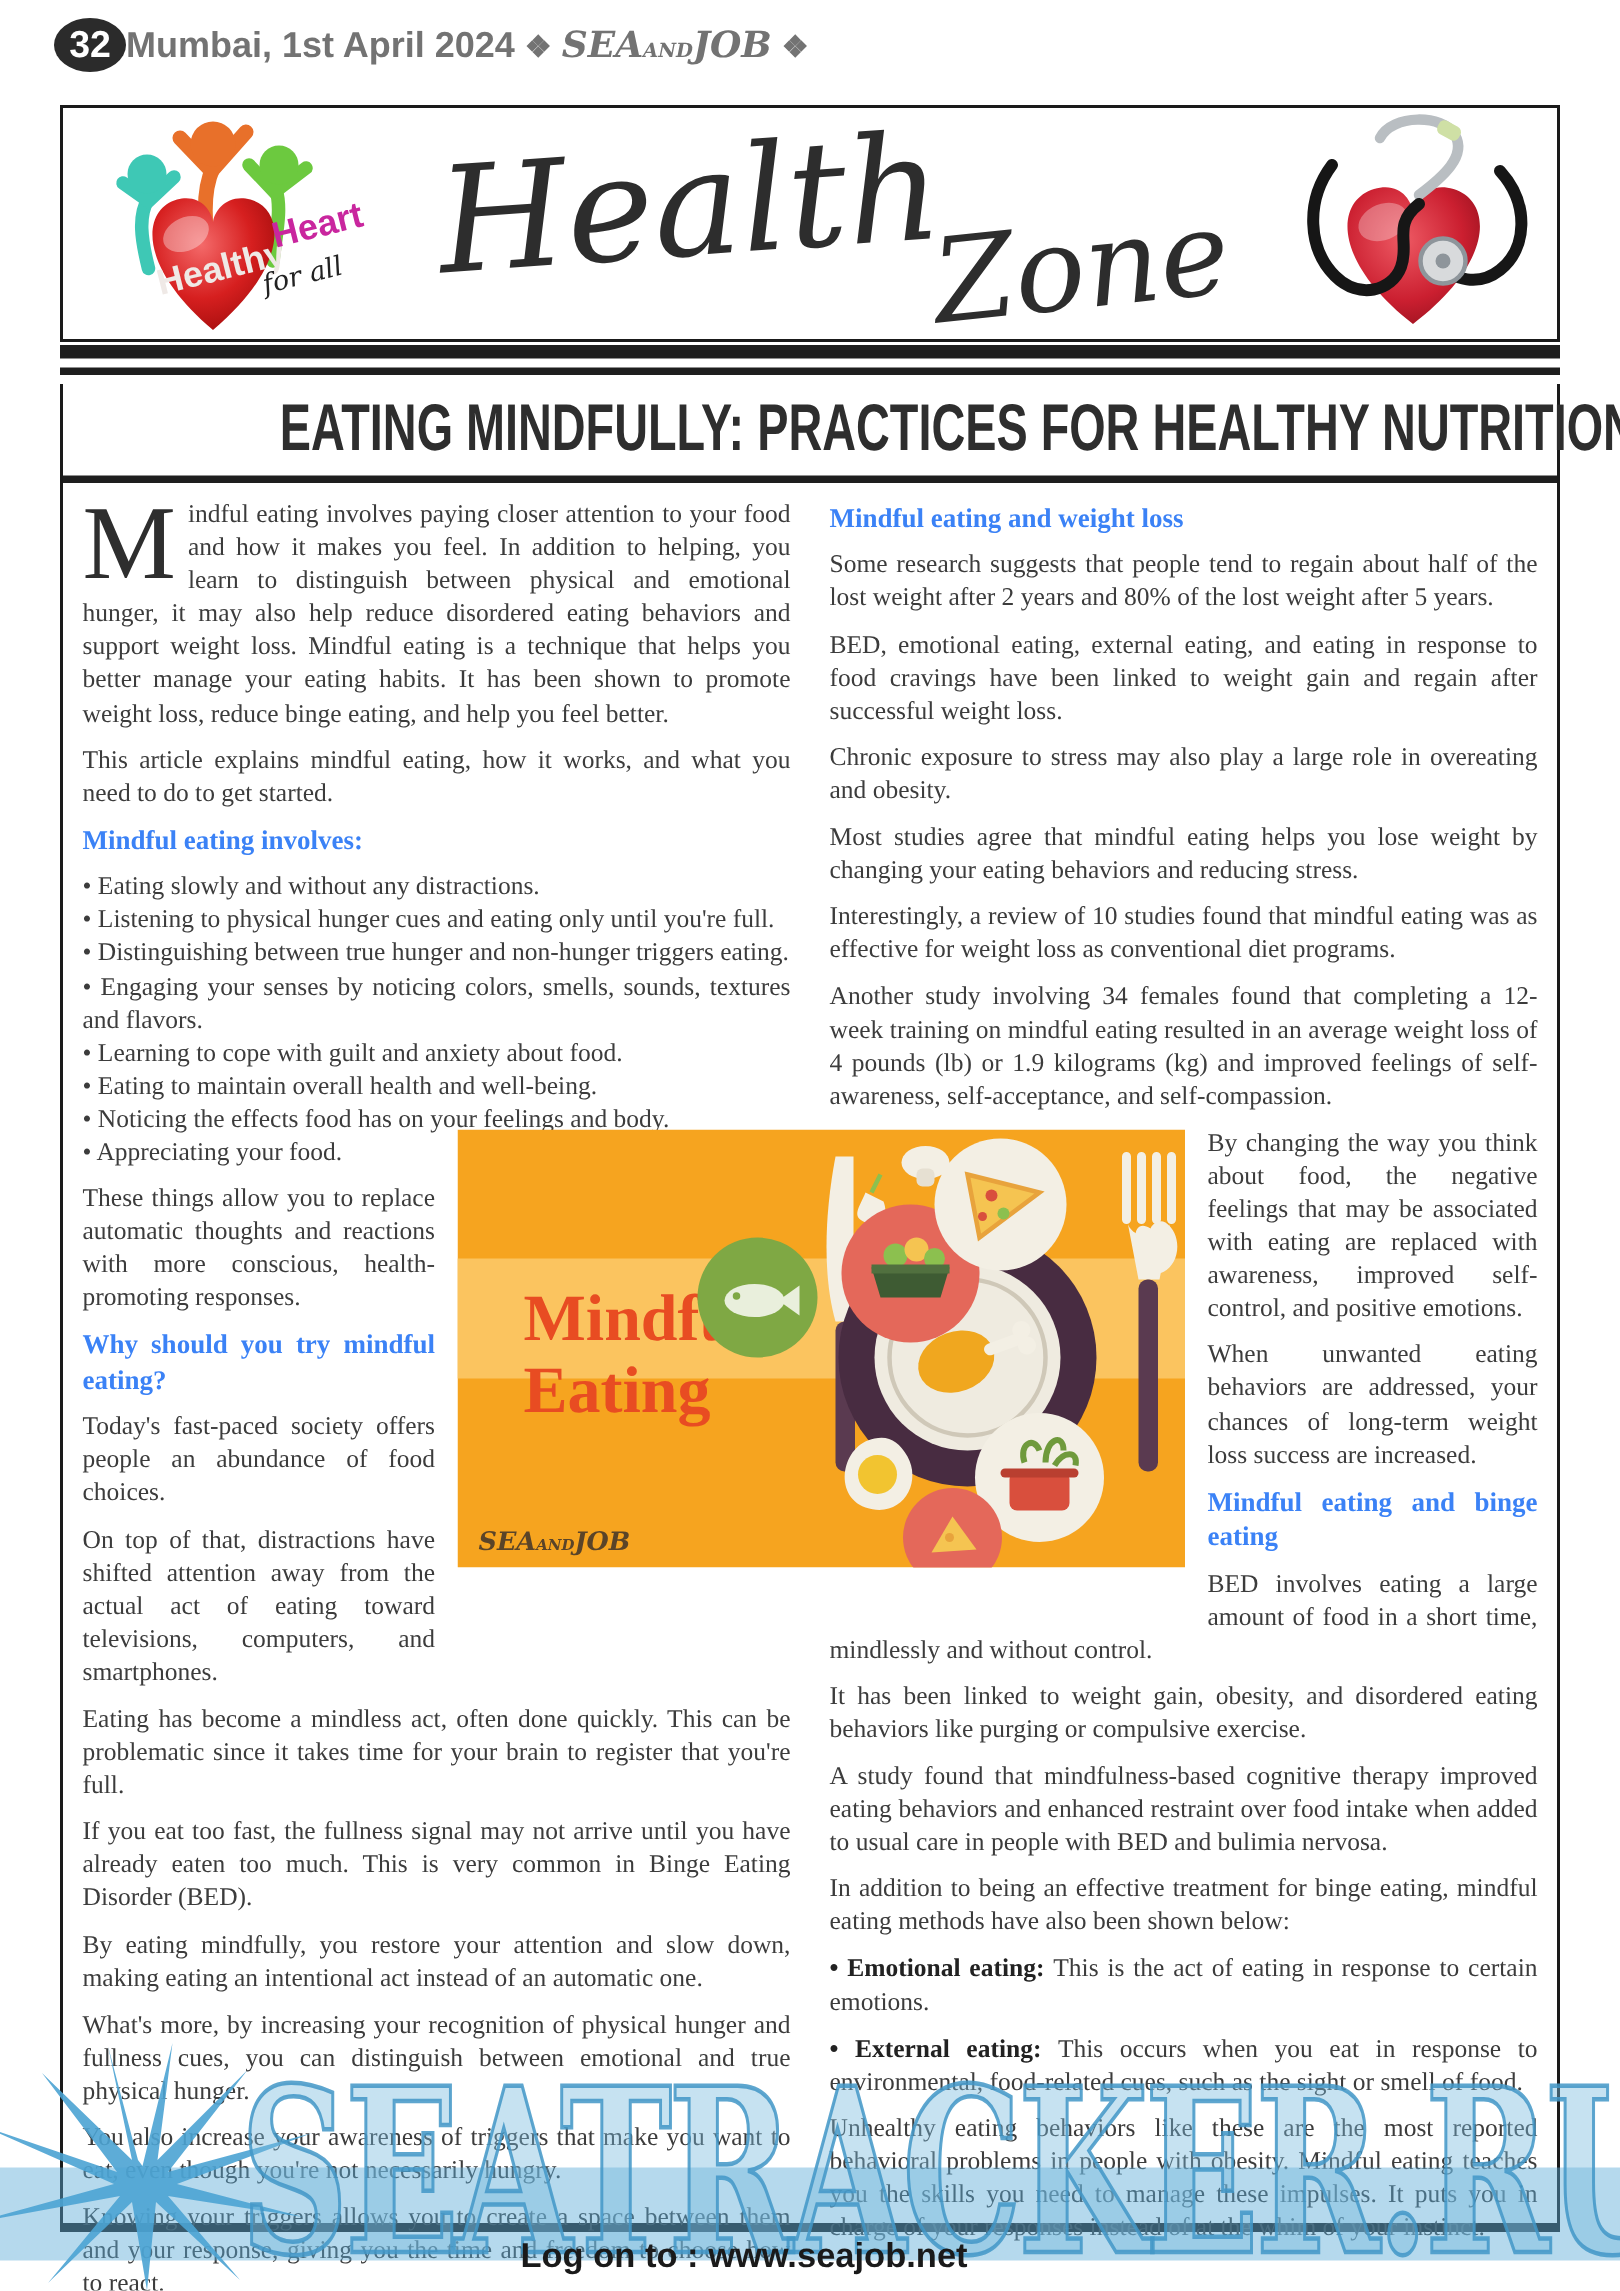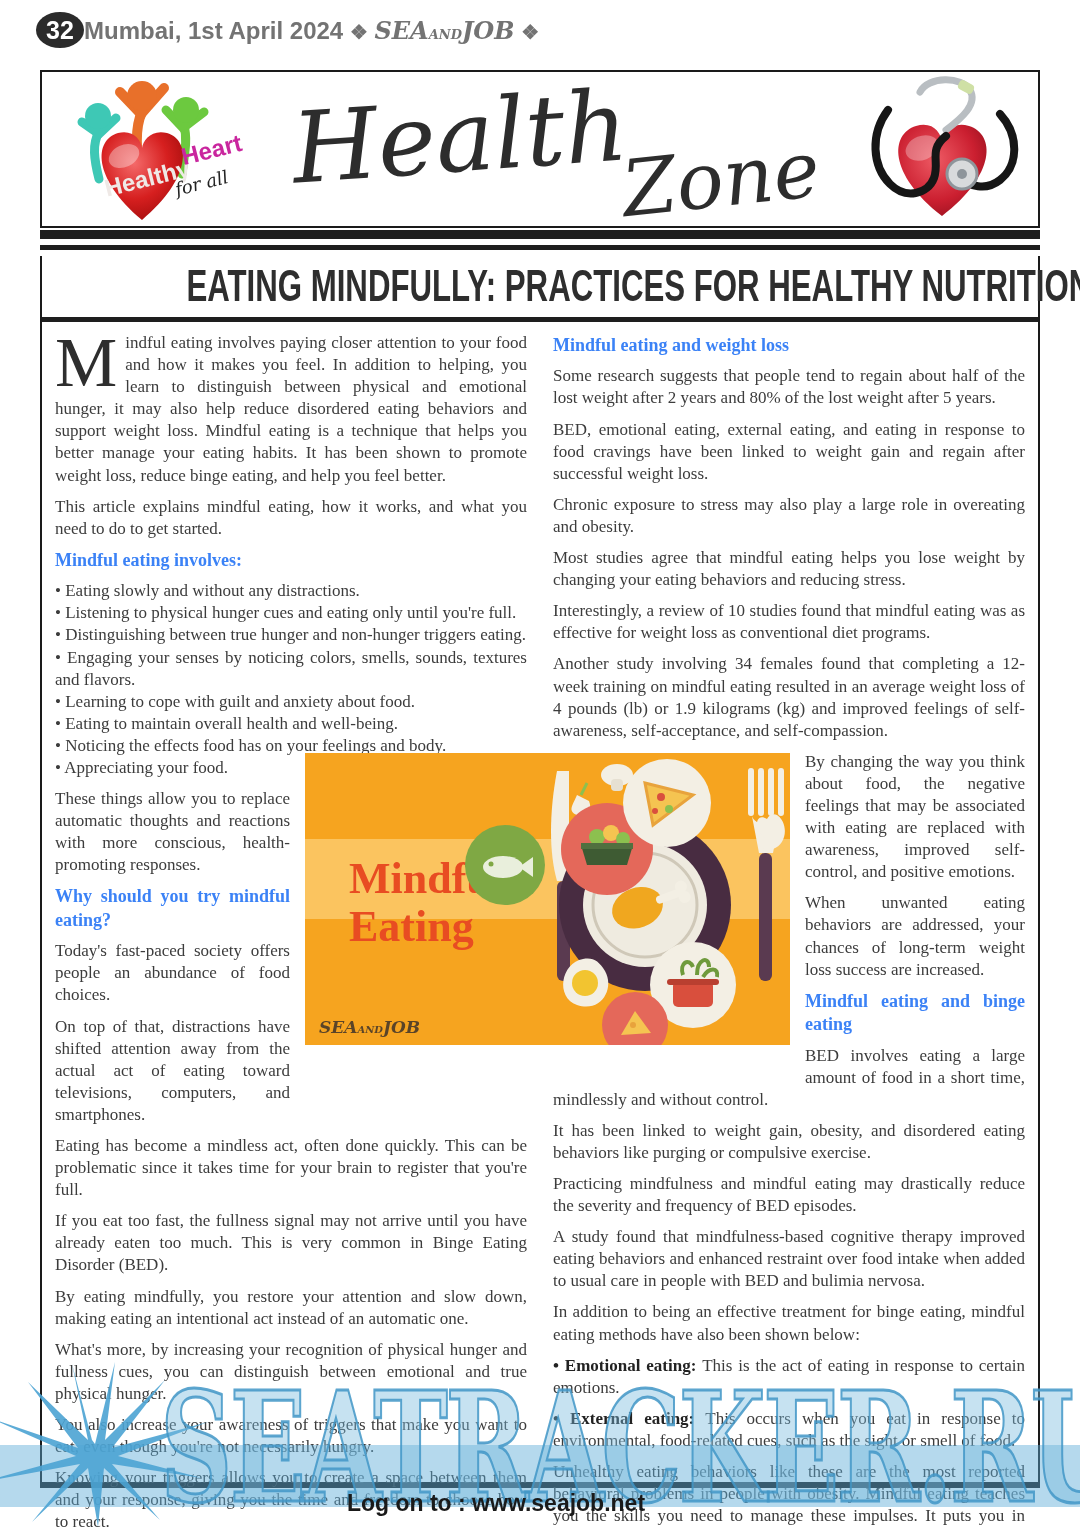--- a/index.html
+++ b/index.html
@@ -194,21 +194,20 @@
       <p>Chronic exposure to stress may also play a large role in overeating and obesity.</p>
       <p>Most studies agree that mindful eating helps you lose weight by changing your eating behaviors and reducing stress.</p>
       <p>Interestingly, a review of 10 studies found that mindful eating was as effective for weight loss as conventional diet programs.</p>
       <p>Another study involving 34 females found that completing a 12-week training on mindful eating resulted in an average weight loss of 4 pounds (lb) or 1.9 kilograms (kg) and improved feelings of self-awareness, self-acceptance, and self-compassion.</p>
       <div class="spacer-l"></div>
       <p>By changing the way you think about food, the negative feelings that may be associated with eating are replaced with awareness, improved self-control, and positive emotions.</p>
       <p>When unwanted eating behaviors are addressed, your chances of long-term weight loss success are increased.</p>
       <h3>Mindful eating and binge eating</h3>
       <p>BED involves eating a large amount of food in a short time, mindlessly and without control.</p>
       <p>It has been linked to weight gain, obesity, and disordered eating behaviors like purging or compulsive exercise.</p>
-      <p>Practicing mindfulness and mindful eating may drastically reduce the severity and frequency of BED episodes.</p>
       <p>A study found that mindfulness-based cognitive therapy improved eating behaviors and enhanced restraint over food intake when added to usual care in people with BED and bulimia nervosa.</p>
       <p>In addition to being an effective treatment for binge eating, mindful eating methods have also been shown below:</p>
       <p><span class="lead">• Emotional eating: </span><span>This is the act of eating in response to certain emotions.</span></p>
       <p><span class="lead">• External eating: </span><span>This occurs when you eat in response to environmental, food-related cues, such as the sight or smell of food.</span></p>
       <p>Unhealthy eating behaviors like these are the most reported behavioral problems in people with obesity. Mindful eating teaches you the skills you need to manage these impulses. It puts you in charge of your responses instead of at the whim of your instinct.</p>
     </div>
   </div>
 </div>
 
 <div class="center-image">

